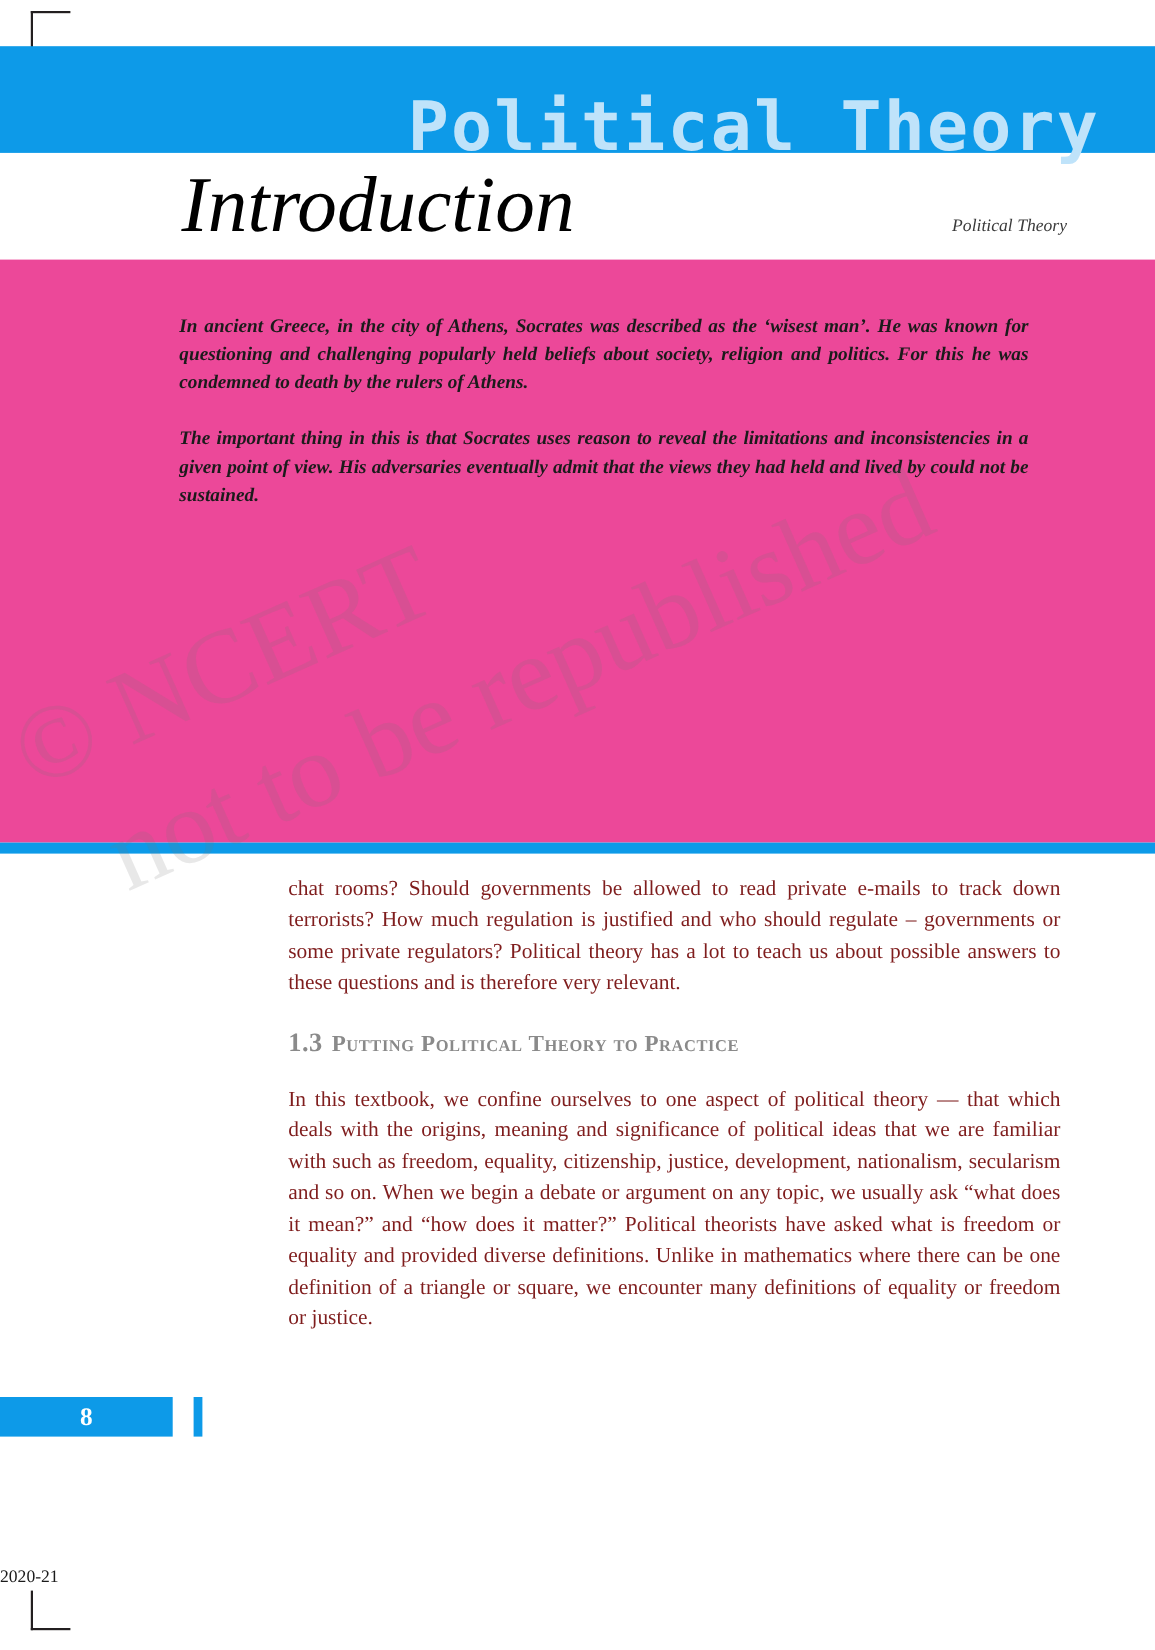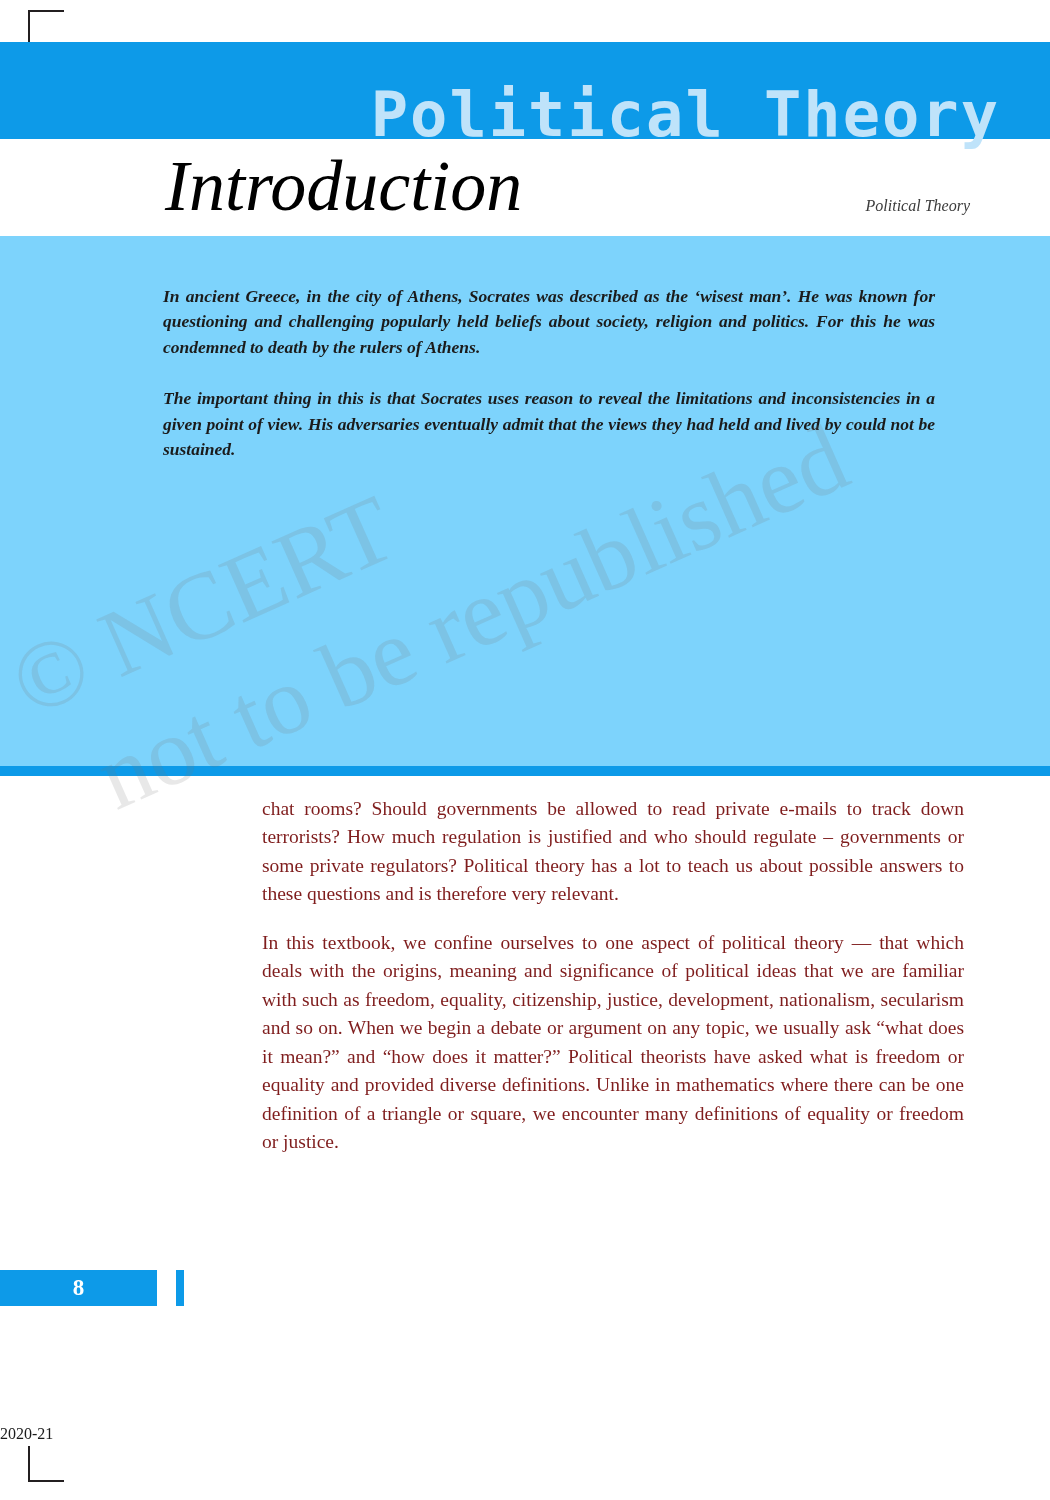--- a/index.html
+++ b/index.html
@@ -66,21 +66,21 @@
     color: #3b3b3b;
   }
 
   
   .quote-box {
     position: absolute;
     top: 236px;
     left: 0;
     width: 1050px;
     height: 530px;
-    background: #7dd3fc;
+    background: #ec4899;
   }
   .quote-box::after {
     content: "";
     position: absolute;
     left: 0;
     bottom: -10px;
     width: 1050px;
     height: 10px;
     background: #0d9ae8;
   }
@@ -205,19 +205,22 @@
   </div>
 </div>
 
 <div class="watermark">
   <div class="l1">© NCERT</div>
   <div class="l2">not to be republished</div>
 </div>
 
 <div class="body-col">
   <p>chat rooms? Should governments be allowed to read private e-mails to track down terrorists? How much regulation is justified and who should regulate – governments or some private regulators? Political theory has a lot to teach us about possible answers to these questions and is therefore very relevant.</p>
+  <div class="section-head">
+    <span class="num">1.3</span><span class="txt">Putting Political Theory to Practice</span>
+  </div>
   <p>In this textbook, we confine ourselves to one aspect of political theory — that which deals with the origins, meaning and significance of political ideas that we are familiar with such as freedom, equality, citizenship, justice, development, nationalism, secularism and so on. When we begin a debate or argument on any topic, we usually ask “what does it mean?” and “how does it matter?” Political theorists have asked what is freedom or equality and provided diverse definitions. Unlike in mathematics where there can be one definition of a triangle or square, we encounter many definitions of equality or freedom or justice.</p>
 </div>
 
 <div class="page-num-bar">8</div>
 <div class="page-num-tick"></div>
 
 <div class="footer-year">2020-21</div>
 
 </body></html>

